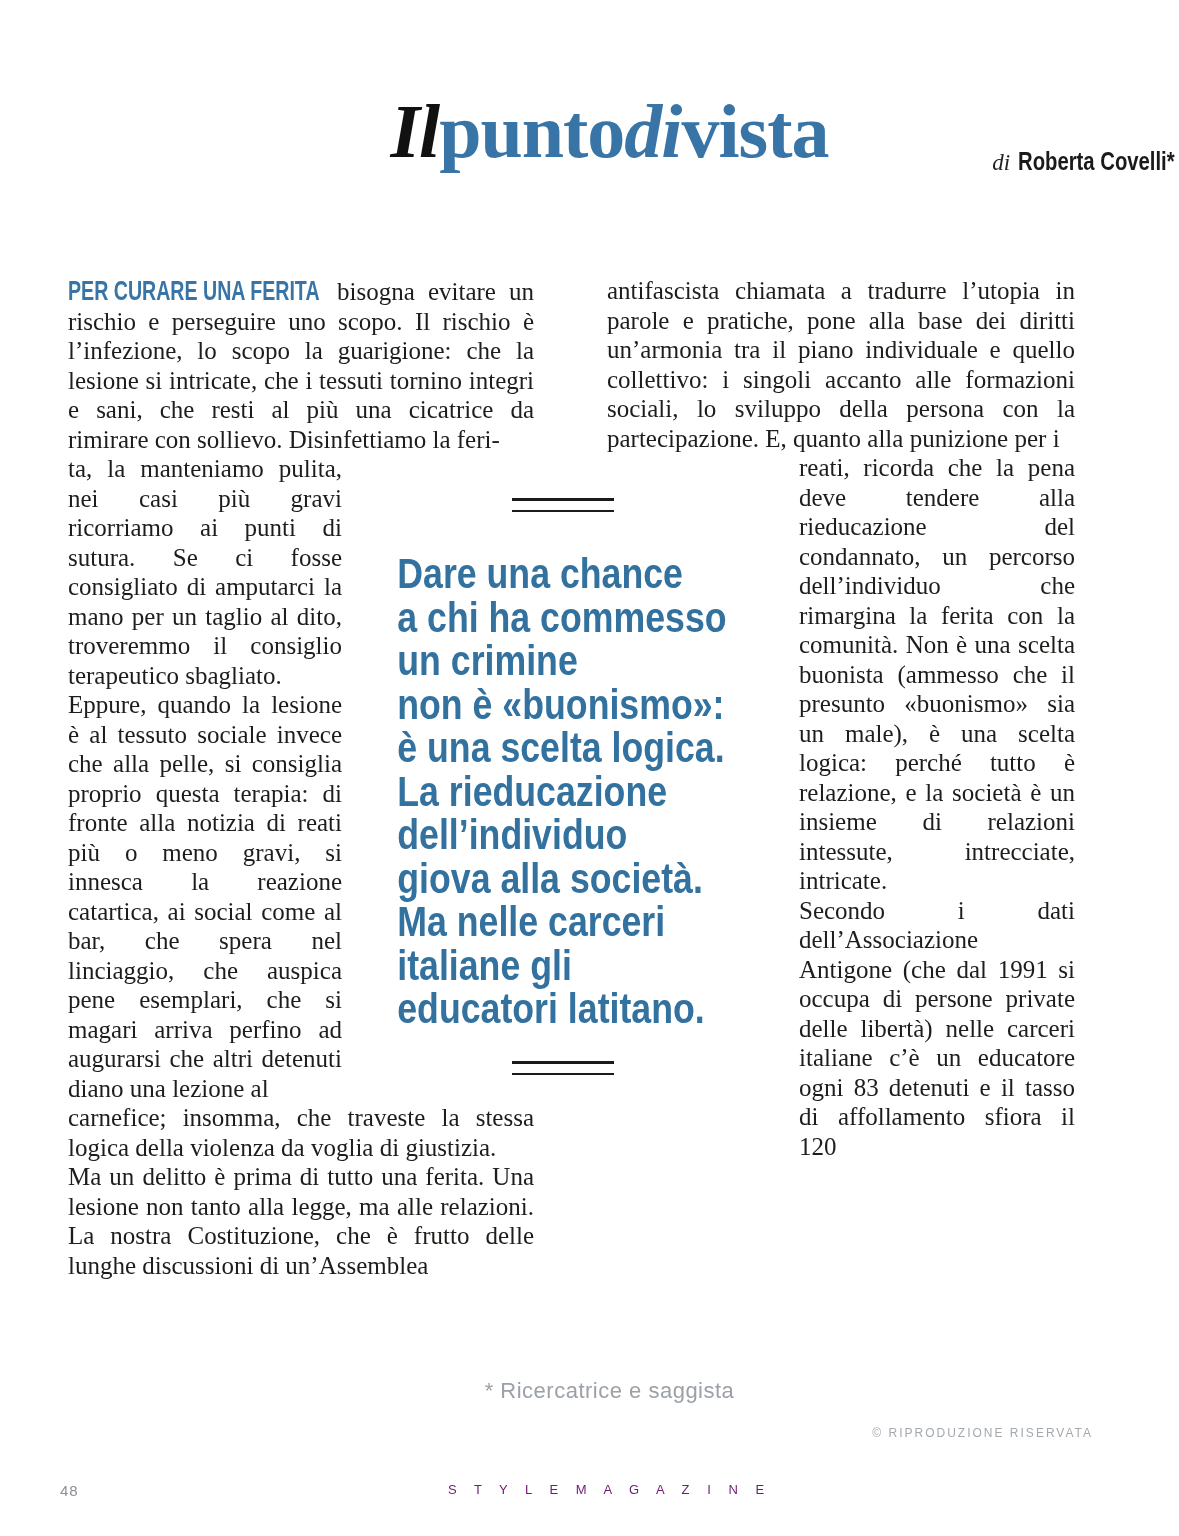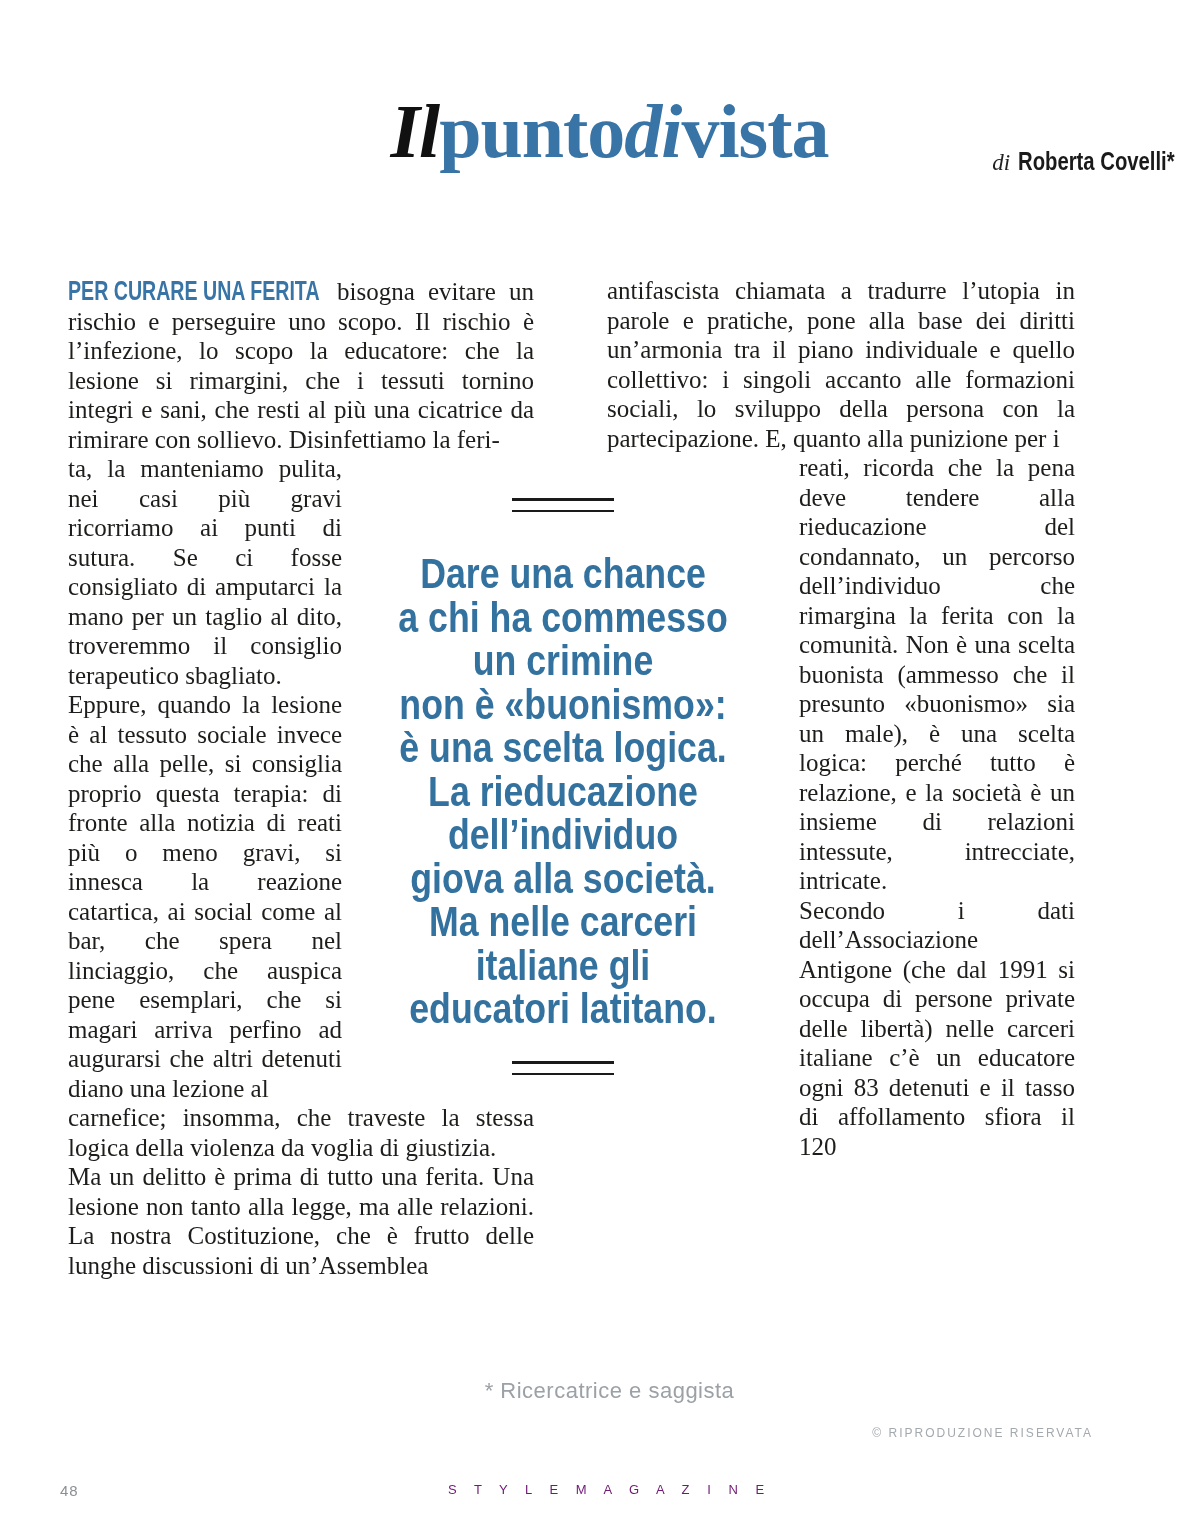--- a/index.html
+++ b/index.html
@@ -25,21 +25,21 @@
   .col-right{left:607px;width:468px;}
   .block{white-space:pre-line;}
   .narrow-left{width:274px;white-space:pre-line;}
   .narrow-right{width:276px;margin-left:auto;white-space:pre-line;}
   .lead-in{display:inline-block;width:256px;white-space:nowrap;overflow:visible;
            font-family:"Liberation Sans",sans-serif;font-weight:bold;font-size:28px;
            color:#3874a6;transform:scaleX(0.70);transform-origin:left center;
            vertical-align:baseline;}
 
   
-  .pullquote{position:absolute;left:368px;top:498px;width:390px;text-align:center;}
+  .pullquote{position:absolute;left:368px;top:498px;width:390px;text-align:left;}
   .double-rule{width:102px;height:9px;margin:0 auto;
                border-top:3px solid #1a1a1a;border-bottom:2px solid #1a1a1a;}
   .pq-lines{margin-top:40px;margin-bottom:30px;}
   .pq-line{font-family:"Liberation Sans",sans-serif;font-weight:bold;font-size:42px;
            line-height:43.5px;color:#33719f;transform:scaleX(0.85);
            transform-origin:center;white-space:nowrap;}
 
   
   .footnote{position:absolute;top:1378px;left:0;width:100%;text-align:center;
             font-family:"Liberation Sans",sans-serif;font-size:22px;color:#9ba1a6;
@@ -60,21 +60,21 @@
 <div class="page">
 
   <h1 class="masthead"><span class="t-black-italic">Il</span><span class="t-blue">punto</span><span class="t-blue-italic">di</span><span class="t-blue">vista</span></h1>
 
   <div class="byline">
     <span class="by-prefix">di</span>
     <span class="by-author">Roberta Covelli*</span>
   </div>
 
   <div class="col col-left">
-    <p class="block" style="margin:0;"><span class="lead-in">PER CURARE UNA FERITA</span> <span>bisogna evitare un rischio e perseguire uno scopo. Il rischio è l’infezione, lo scopo la educatore: che la lesione si rimargini, che i tessuti tornino integri e sani, che resti al più una cicatrice da rimirare con sollievo. Disinfettiamo la feri-</span></p>
+    <p class="block" style="margin:0;"><span class="lead-in">PER CURARE UNA FERITA</span> <span>bisogna evitare un rischio e perseguire uno scopo. Il rischio è l’infezione, lo scopo la guarigione: che la lesione si intricate, che i tessuti tornino integri e sani, che resti al più una cicatrice da rimirare con sollievo. Disinfettiamo la feri-</span></p>
     <div class="narrow-left">ta, la manteniamo pulita, nei casi più gravi ricorriamo ai punti di sutura. Se ci fosse consigliato di amputarci la mano per un taglio al dito, troveremmo il consiglio terapeutico sbagliato.
 Eppure, quando la lesione è al tessuto sociale invece che alla pelle, si consiglia proprio questa terapia: di fronte alla notizia di reati più o meno gravi, si innesca la reazione catartica, ai social come al bar, che spera nel linciaggio, che auspica pene esemplari, che si magari arriva perfino ad augurarsi che altri detenuti diano una lezione al</div>
     <div class="block">carnefice; insomma, che traveste la stessa logica della violenza da voglia di giustizia.
 Ma un delitto è prima di tutto una ferita. Una lesione non tanto alla legge, ma alle relazioni. La nostra Costituzione, che è frutto delle lunghe discussioni di un’Assemblea</div>
   </div>
 
   <div class="col col-right">
     <div class="block">antifascista chiamata a tradurre l’utopia in parole e pratiche, pone alla base dei diritti un’armonia tra il piano individuale e quello collettivo: i singoli accanto alle formazioni sociali, lo sviluppo della persona con la partecipazione. E, quanto alla punizione per i</div>
     <div class="narrow-right">reati, ricorda che la pena deve tendere alla rieducazione del condannato, un percorso dell’individuo che rimargina la ferita con la comunità. Non è una scelta buonista (ammesso che il presunto «buonismo» sia un male), è una scelta logica: perché tutto è relazione, e la società è un insieme di relazioni intessute, intrecciate, intricate.
 Secondo i dati dell’Associazione Antigone (che dal 1991 si occupa di persone private delle libertà) nelle carceri italiane c’è un educatore ogni 83 detenuti e il tasso di affollamento sfiora il 120</div>

